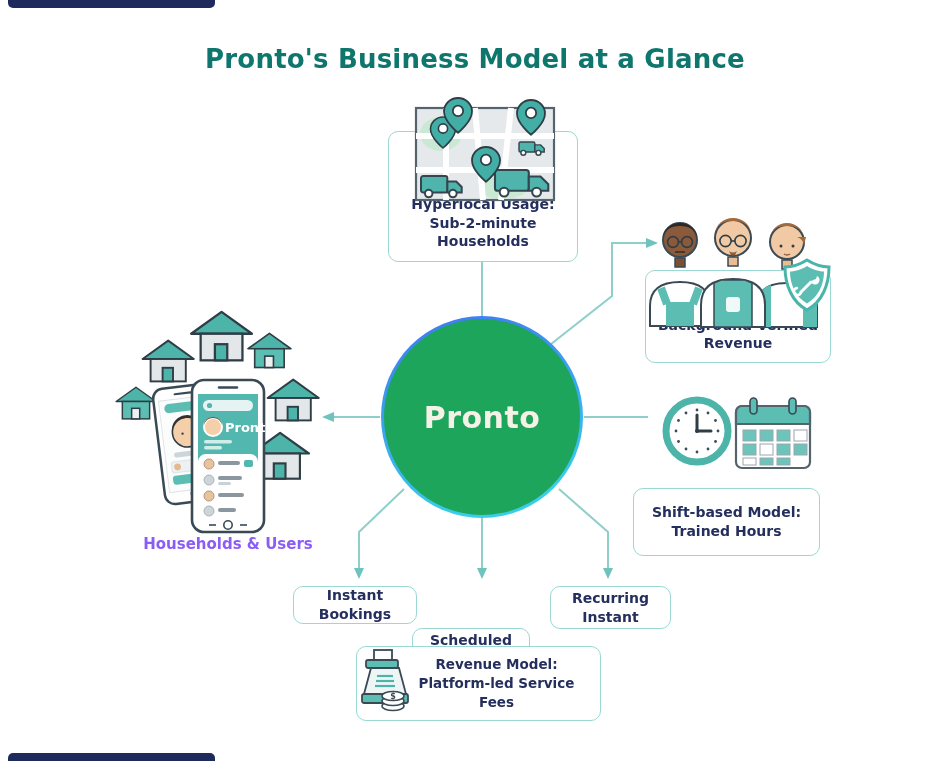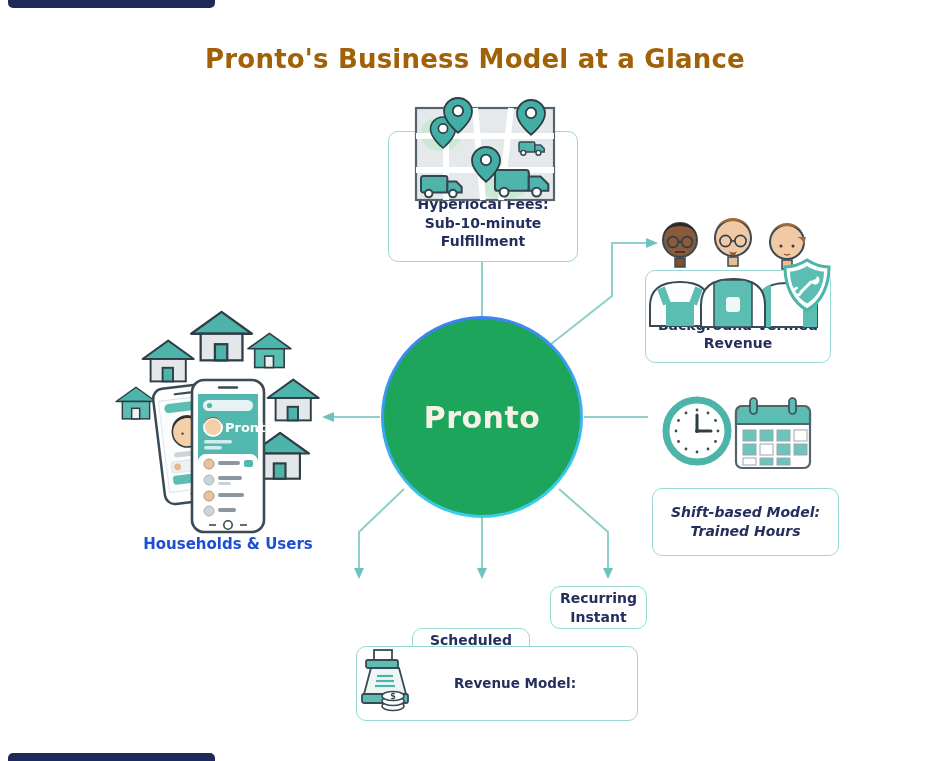--- a/index.html
+++ b/index.html
@@ -2,37 +2,37 @@
 <html><head>
 <meta charset="utf-8">
 <style>
   html,body{margin:0;padding:0;background:#fff;}
   .canvas{position:relative;width:950px;height:761px;background:#ffffff;overflow:hidden;
           font-family:"DejaVu Sans", sans-serif;color:#242f5d;}
   .edge-bar{position:absolute;left:8px;width:207px;height:8px;background:#1e2a5a;}
   .edge-bar.top{top:0;border-radius:0 0 5px 5px;}
   .edge-bar.bottom{bottom:0;border-radius:5px 5px 0 0;}
   .title{position:absolute;top:44px;left:0;right:0;margin:0;text-align:center;
-         font-size:26px;font-weight:700;color:#a16207;letter-spacing:.2px;z-index:2;}
+         font-size:26px;font-weight:700;color:#0f766e;letter-spacing:.2px;z-index:2;}
   svg.connectors{position:absolute;left:0;top:0;z-index:1;pointer-events:none;}
   svg.art{position:absolute;left:0;top:0;z-index:3;pointer-events:none;}
   .box{position:absolute;background:#fff;border:1.6px solid #9ad8d3;border-radius:10px;
        color:#242f5d;font-weight:700;font-size:14px;line-height:1.33;text-align:center;
        display:flex;flex-direction:column;justify-content:center;align-items:center;
        box-sizing:border-box;z-index:2;}
   .box-hyperlocal{left:388px;top:131px;width:190px;height:131px;justify-content:flex-end;padding-bottom:10px;}
   .box-workers{left:645px;top:270px;width:186px;height:93px;justify-content:flex-end;padding-bottom:9px;}
-  .box-shift{left:652px;top:488px;width:187px;height:68px;font-style:italic;}
+  .box-shift{left:633px;top:488px;width:187px;height:68px;}
   .box-instant{left:293px;top:586px;width:124px;height:38px;}
   .box-scheduled{left:412px;top:586px;width:118px;height:43px;margin-top:42px;}
-  .box-recurring{left:550px;top:586px;width:97px;height:43px;}
-  .box-revenue{left:356px;top:646px;width:282px;height:75px;font-size:13.5px;line-height:1.4;
+  .box-recurring{left:550px;top:586px;width:121px;height:43px;}
+  .box-revenue{left:356px;top:646px;width:245px;height:75px;font-size:13.5px;line-height:1.4;
                padding-left:54px;padding-right:18px;justify-content:center;}
   .households-label{position:absolute;left:120px;top:535px;width:216px;text-align:center;
-                    font-size:15px;font-weight:700;color:#1d4ed8;z-index:3;}
+                    font-size:15px;font-weight:700;color:#8b5cf6;z-index:3;}
   .ring{position:absolute;left:381px;top:316px;width:202px;height:202px;border-radius:50%;
         background:linear-gradient(165deg,#3f7ff2 8%,#38cde8 85%);
         display:flex;align-items:center;justify-content:center;z-index:4;}
   .circle{width:196px;height:196px;border-radius:50%;background:#1da55c;
           display:flex;align-items:center;justify-content:center;}
   .circle span{color:#f6f1e6;font-size:30px;font-weight:700;letter-spacing:.5px;}
 </style>
 </head>
 <body>
 
@@ -56,49 +56,53 @@
     <g fill="#6fc3be">
       <polygon points="646,238 658,243 646,248"></polygon>
       <polygon points="334,412 322,417 334,422"></polygon>
       <polygon points="354,568 359,579 364,568"></polygon>
       <polygon points="477,568 482,579 487,568"></polygon>
       <polygon points="603,568 608,579 613,568"></polygon>
     </g>
   </svg>
 
   <div class="box box-hyperlocal">
-    <div>Hyperlocal Fees:</div>
-    <div>Sub-10-minute</div>
-    <div>Fulfillment</div>
+    <div>Hyperlocal Usage:</div>
+    <div>Sub-2-minute</div>
+    <div>Households</div>
   </div>
 
   <div class="box box-workers">
     <div>Trained &amp;</div>
     <div>Background-Verified</div>
     <div>Revenue</div>
   </div>
 
   <div class="box box-shift">
     <div>Shift-based Model:</div>
     <div>Trained Hours</div>
   </div>
 
+  <div class="box box-instant">
+    <div>Instant Bookings</div>
+  </div>
 
   <div class="box box-scheduled">
     <div>Scheduled</div>
     <div>Bookings</div>
   </div>
 
   <div class="box box-recurring">
     <div>Recurring</div>
     <div>Instant</div>
   </div>
 
   <div class="box box-revenue">
     <div>Revenue Model:</div>
+    <div>Platform-led Service Fees</div>
   </div>
 
   <div class="households-label">Households &amp; Users</div>
 
   <div class="ring">
     <div class="circle">
       <span>Pronto</span>
     </div>
   </div>
 

